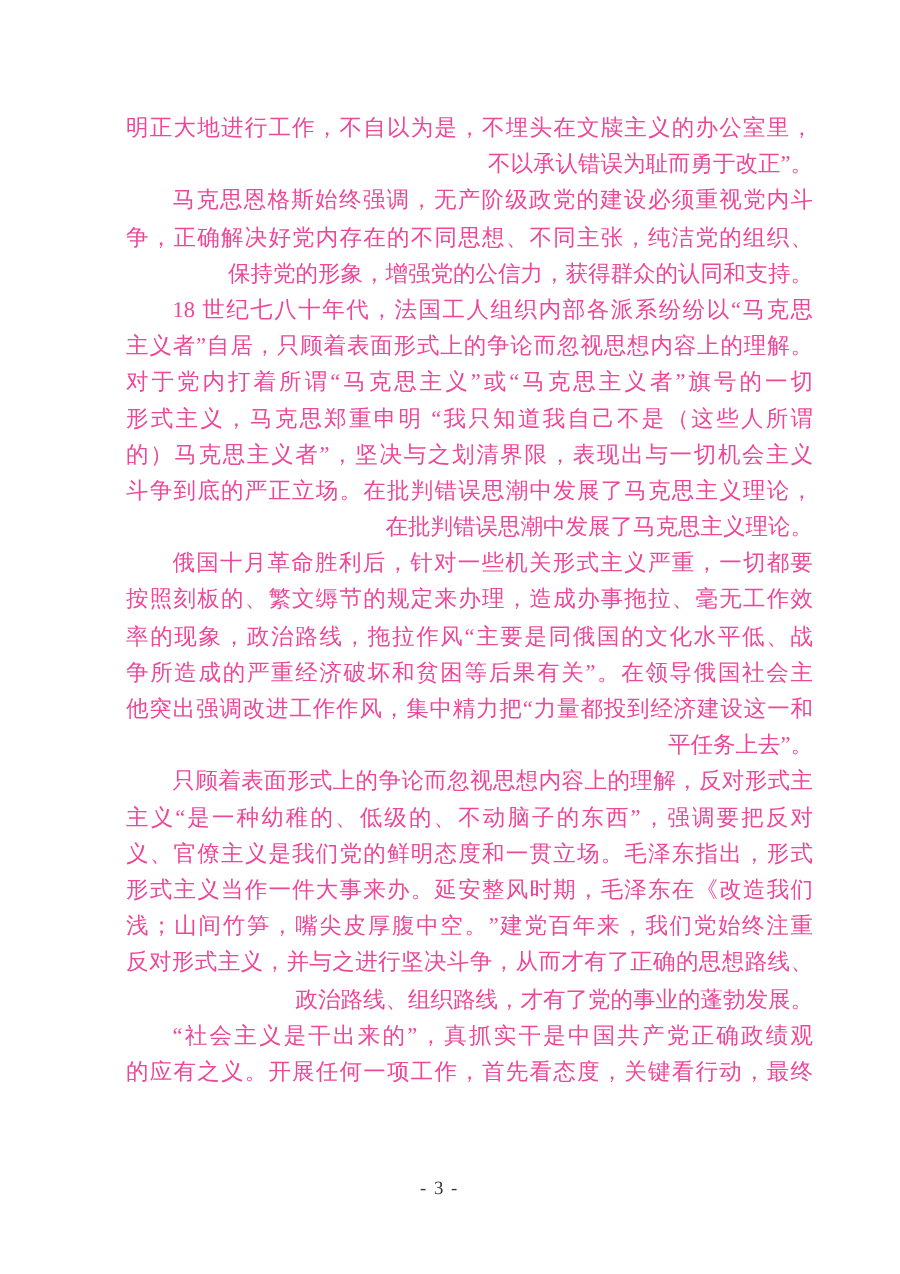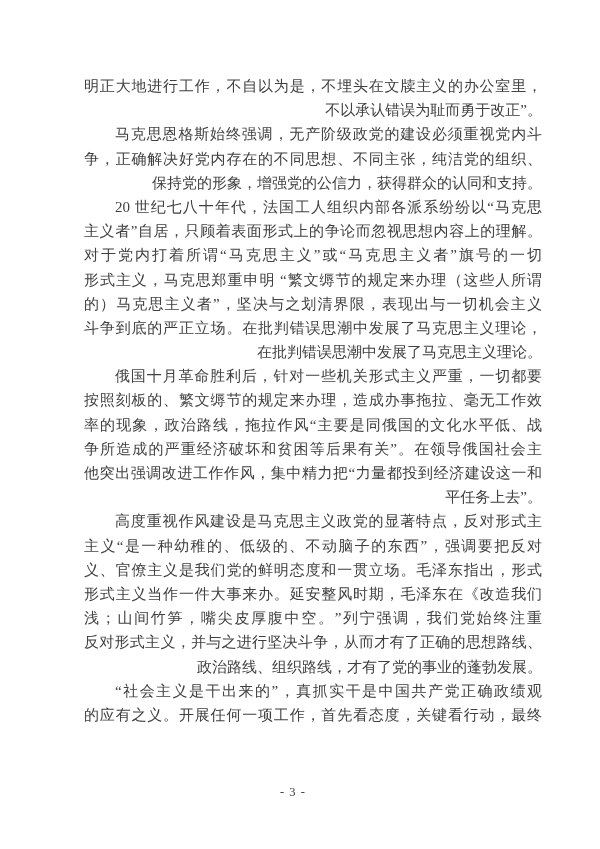--- a/index.html
+++ b/index.html
@@ -45,43 +45,43 @@
     text-align: center;
     font-size: 12.5px;
     letter-spacing: 1px;
     color: #383838;
   }
 </style>
 </head>
 <body>
 
 <div class="page">
-  <div class="text-block" style="color: #404040;">
+  <div class="text-block" style="color: #ec4899;">
       <div class="line justify">明正大地进行工作，不自以为是，不埋头在文牍主义的办公室里，</div>
       <div class="line">不以承认错误为耻而勇于改正”。</div>
       <div class="line justify indent">马克思恩格斯始终强调，无产阶级政党的建设必须重视党内斗</div>
       <div class="line justify">争，正确解决好党内存在的不同思想、不同主张，纯洁党的组织、</div>
       <div class="line">保持党的形象，增强党的公信力，获得群众的认同和支持。</div>
-      <div class="line justify indent">20 世纪七八十年代，法国工人组织内部各派系纷纷以“马克思</div>
+      <div class="line justify indent">18 世纪七八十年代，法国工人组织内部各派系纷纷以“马克思</div>
       <div class="line justify">主义者”自居，只顾着表面形式上的争论而忽视思想内容上的理解。</div>
       <div class="line justify">对于党内打着所谓“马克思主义”或“马克思主义者”旗号的一切</div>
-      <div class="line justify">形式主义，马克思郑重申明 “繁文缛节的规定来办理（这些人所谓</div>
+      <div class="line justify">形式主义，马克思郑重申明 “我只知道我自己不是（这些人所谓</div>
       <div class="line justify">的）马克思主义者”，坚决与之划清界限，表现出与一切机会主义</div>
       <div class="line justify">斗争到底的严正立场。在批判错误思潮中发展了马克思主义理论，</div>
       <div class="line">在批判错误思潮中发展了马克思主义理论。</div>
       <div class="line justify indent">俄国十月革命胜利后，针对一些机关形式主义严重，一切都要</div>
       <div class="line justify">按照刻板的、繁文缛节的规定来办理，造成办事拖拉、毫无工作效</div>
       <div class="line justify">率的现象，政治路线，拖拉作风“主要是同俄国的文化水平低、战</div>
       <div class="line justify">争所造成的严重经济破坏和贫困等后果有关”。在领导俄国社会主</div>
       <div class="line justify">他突出强调改进工作作风，集中精力把“力量都投到经济建设这一和</div>
       <div class="line">平任务上去”。</div>
-      <div class="line justify indent">高度重视作风建设是马克思主义政党的显著特点，反对形式主</div>
+      <div class="line justify indent">只顾着表面形式上的争论而忽视思想内容上的理解，反对形式主</div>
       <div class="line justify">主义“是一种幼稚的、低级的、不动脑子的东西”，强调要把反对</div>
       <div class="line justify">义、官僚主义是我们党的鲜明态度和一贯立场。毛泽东指出，形式</div>
       <div class="line justify">形式主义当作一件大事来办。延安整风时期，毛泽东在《改造我们</div>
-      <div class="line justify">浅；山间竹笋，嘴尖皮厚腹中空。”列宁强调，我们党始终注重</div>
+      <div class="line justify">浅；山间竹笋，嘴尖皮厚腹中空。”建党百年来，我们党始终注重</div>
       <div class="line justify">反对形式主义，并与之进行坚决斗争，从而才有了正确的思想路线、</div>
       <div class="line">政治路线、组织路线，才有了党的事业的蓬勃发展。</div>
       <div class="line justify indent">“社会主义是干出来的”，真抓实干是中国共产党正确政绩观</div>
       <div class="line justify">的应有之义。开展任何一项工作，首先看态度，关键看行动，最终</div>
     </div>
   <div class="page-number">- 3 -</div>
 </div>
 
 </body></html>

